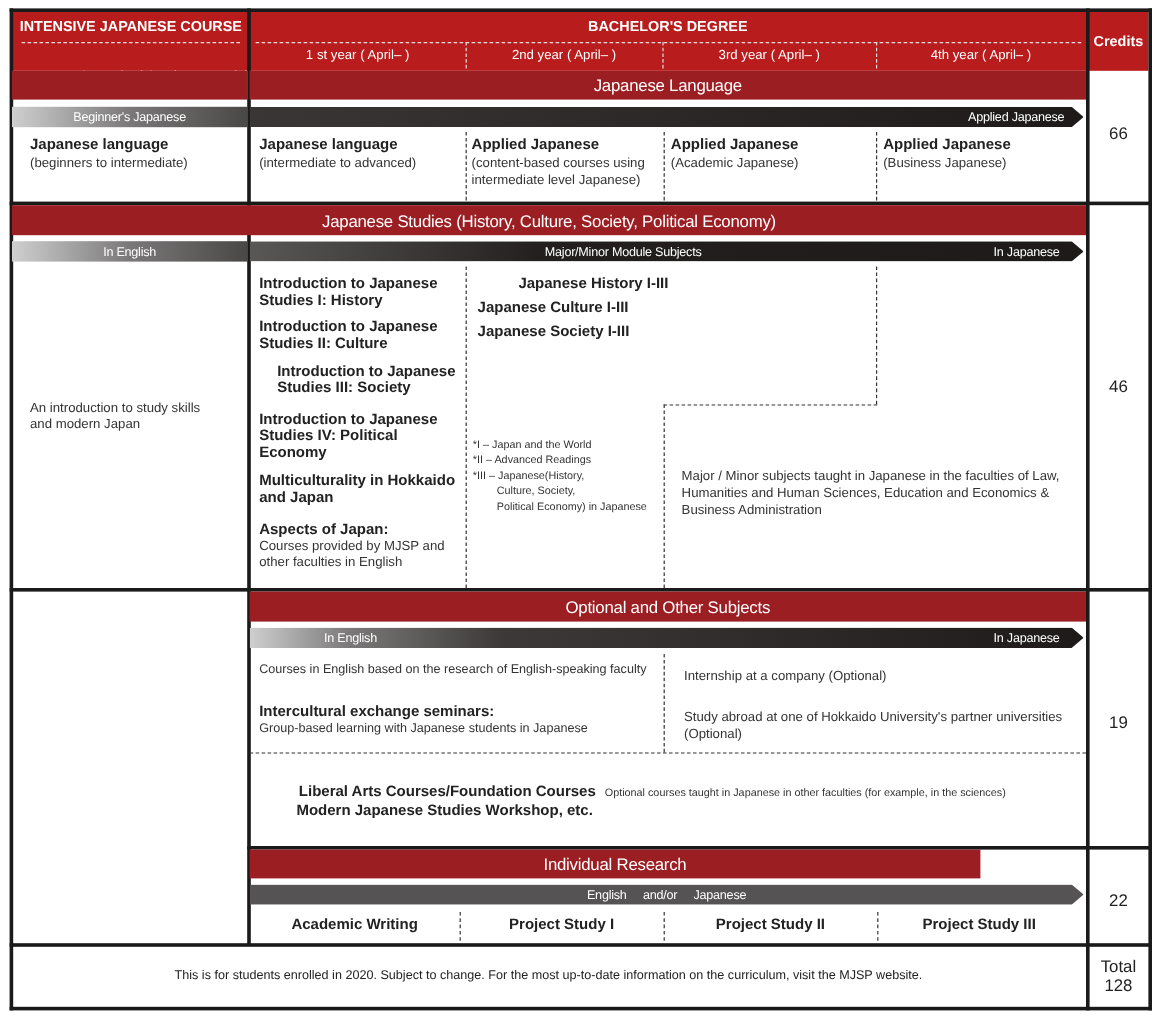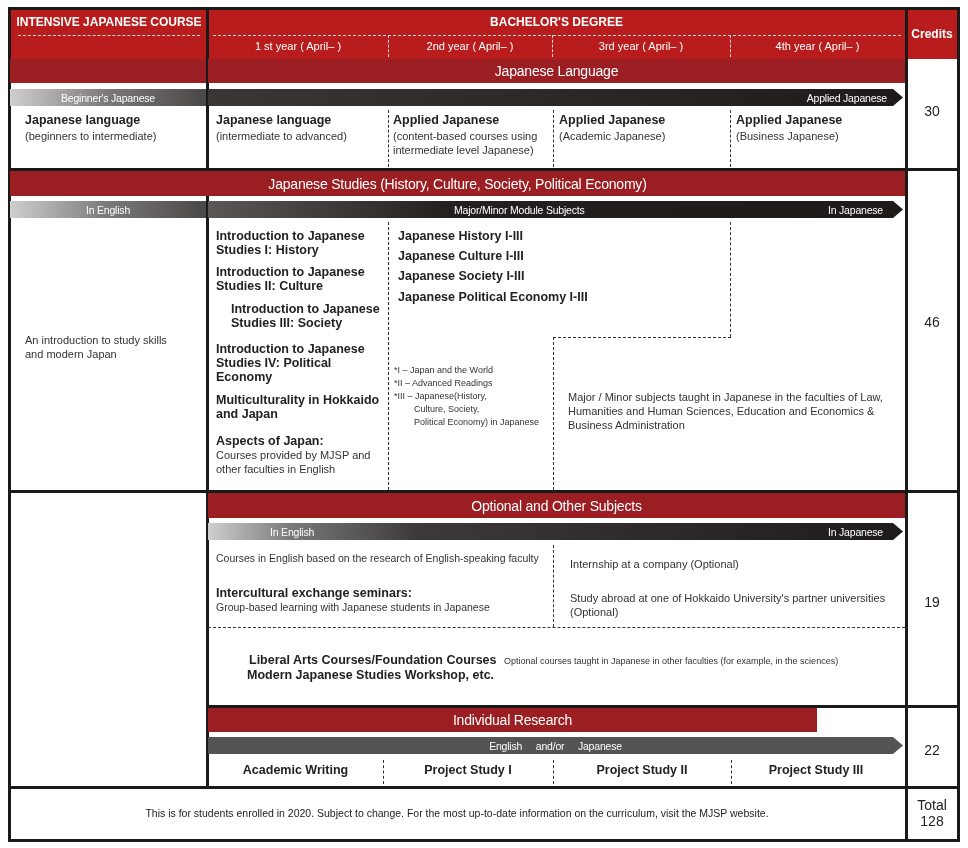--- a/index.html
+++ b/index.html
@@ -78,21 +78,21 @@
 <div class="dv" style="left:553px;top:110px;height:57px;"></div>
 <div class="abs" style="left:559px;top:113px;width:165px;">
   <div class="t13b">Applied Japanese</div>
   <div class="t11" style="margin-top:2px;">(Academic Japanese)</div>
 </div>
 <div class="dv" style="left:730px;top:110px;height:57px;"></div>
 <div class="abs" style="left:736px;top:113px;width:165px;">
   <div class="t13b">Applied Japanese</div>
   <div class="t11" style="margin-top:2px;">(Business Japanese)</div>
 </div>
-<div class="credit" style="left:907px;top:103px;">30</div>
+<div class="credit" style="left:907px;top:103px;">66</div>
 <div class="hline" style="left:8px;top:168px;width:952px;"></div>
 
 <div class="red" style="left:10px;top:171px;width:895px;height:25px;">Japanese Studies  (History, Culture, Society, Political Economy)</div>
 <div class="arrow grey" style="left:10px;top:201px;width:196px;justify-content:center;">
   <span>In English</span>
 </div>
 <div class="arrow dark" style="left:208px;top:201px;width:695px;background:linear-gradient(90deg,#5a5757 0%,#231f1f 35%,#1e1a1a 100%);">
   <span style="position:absolute;left:246px;">Major/Minor  Module Subjects</span>
   <span style="position:absolute;right:20px;">In Japanese</span>
 </div>
@@ -105,24 +105,23 @@
   <div class="t13b" style="height:37px;">Introduction to Japanese Studies II: Culture</div>
   <div class="t13b" style="height:40px;margin-left:15px;">Introduction to Japanese Studies III: Society</div>
   <div class="t13b" style="height:51px;">Introduction to Japanese Studies  IV: Political Economy</div>
   <div class="t13b" style="height:41px;">Multiculturality in Hokkaido and Japan</div>
   <div class="t13b">Aspects of Japan:</div>
   <div class="t11" style="width:160px;">Courses provided by MJSP and other faculties in English</div>
 </div>
 
 <div class="dv" style="left:388px;top:222px;height:268px;"></div>
 <div class="abs" style="left:398px;top:229px;width:330px;">
-  <div class="t13b" style="height:20px;">Japanese History  I-III</div>
+  <div class="t13b" style="height:20px;margin-left:34px;">Japanese History  I-III</div>
   <div class="t13b" style="height:20px;">Japanese Culture  I-III</div>
   <div class="t13b" style="height:21px;">Japanese Society  I-III</div>
-  <div class="t13b">Japanese Political Economy  I-III</div>
 </div>
 <div class="dv" style="left:730px;top:222px;height:115px;"></div>
 <div class="dh" style="left:553px;top:337px;width:178px;"></div>
 <div class="dv" style="left:553px;top:337px;height:153px;"></div>
 
 <div class="abs" style="left:394px;top:364px;width:158px;">
   <div class="t9">*I – Japan and the World</div>
   <div class="t9">*II – Advanced Readings</div>
   <div class="t9">*III – Japanese(History,</div>
   <div class="t9" style="padding-left:20px;">Culture, Society,</div>

